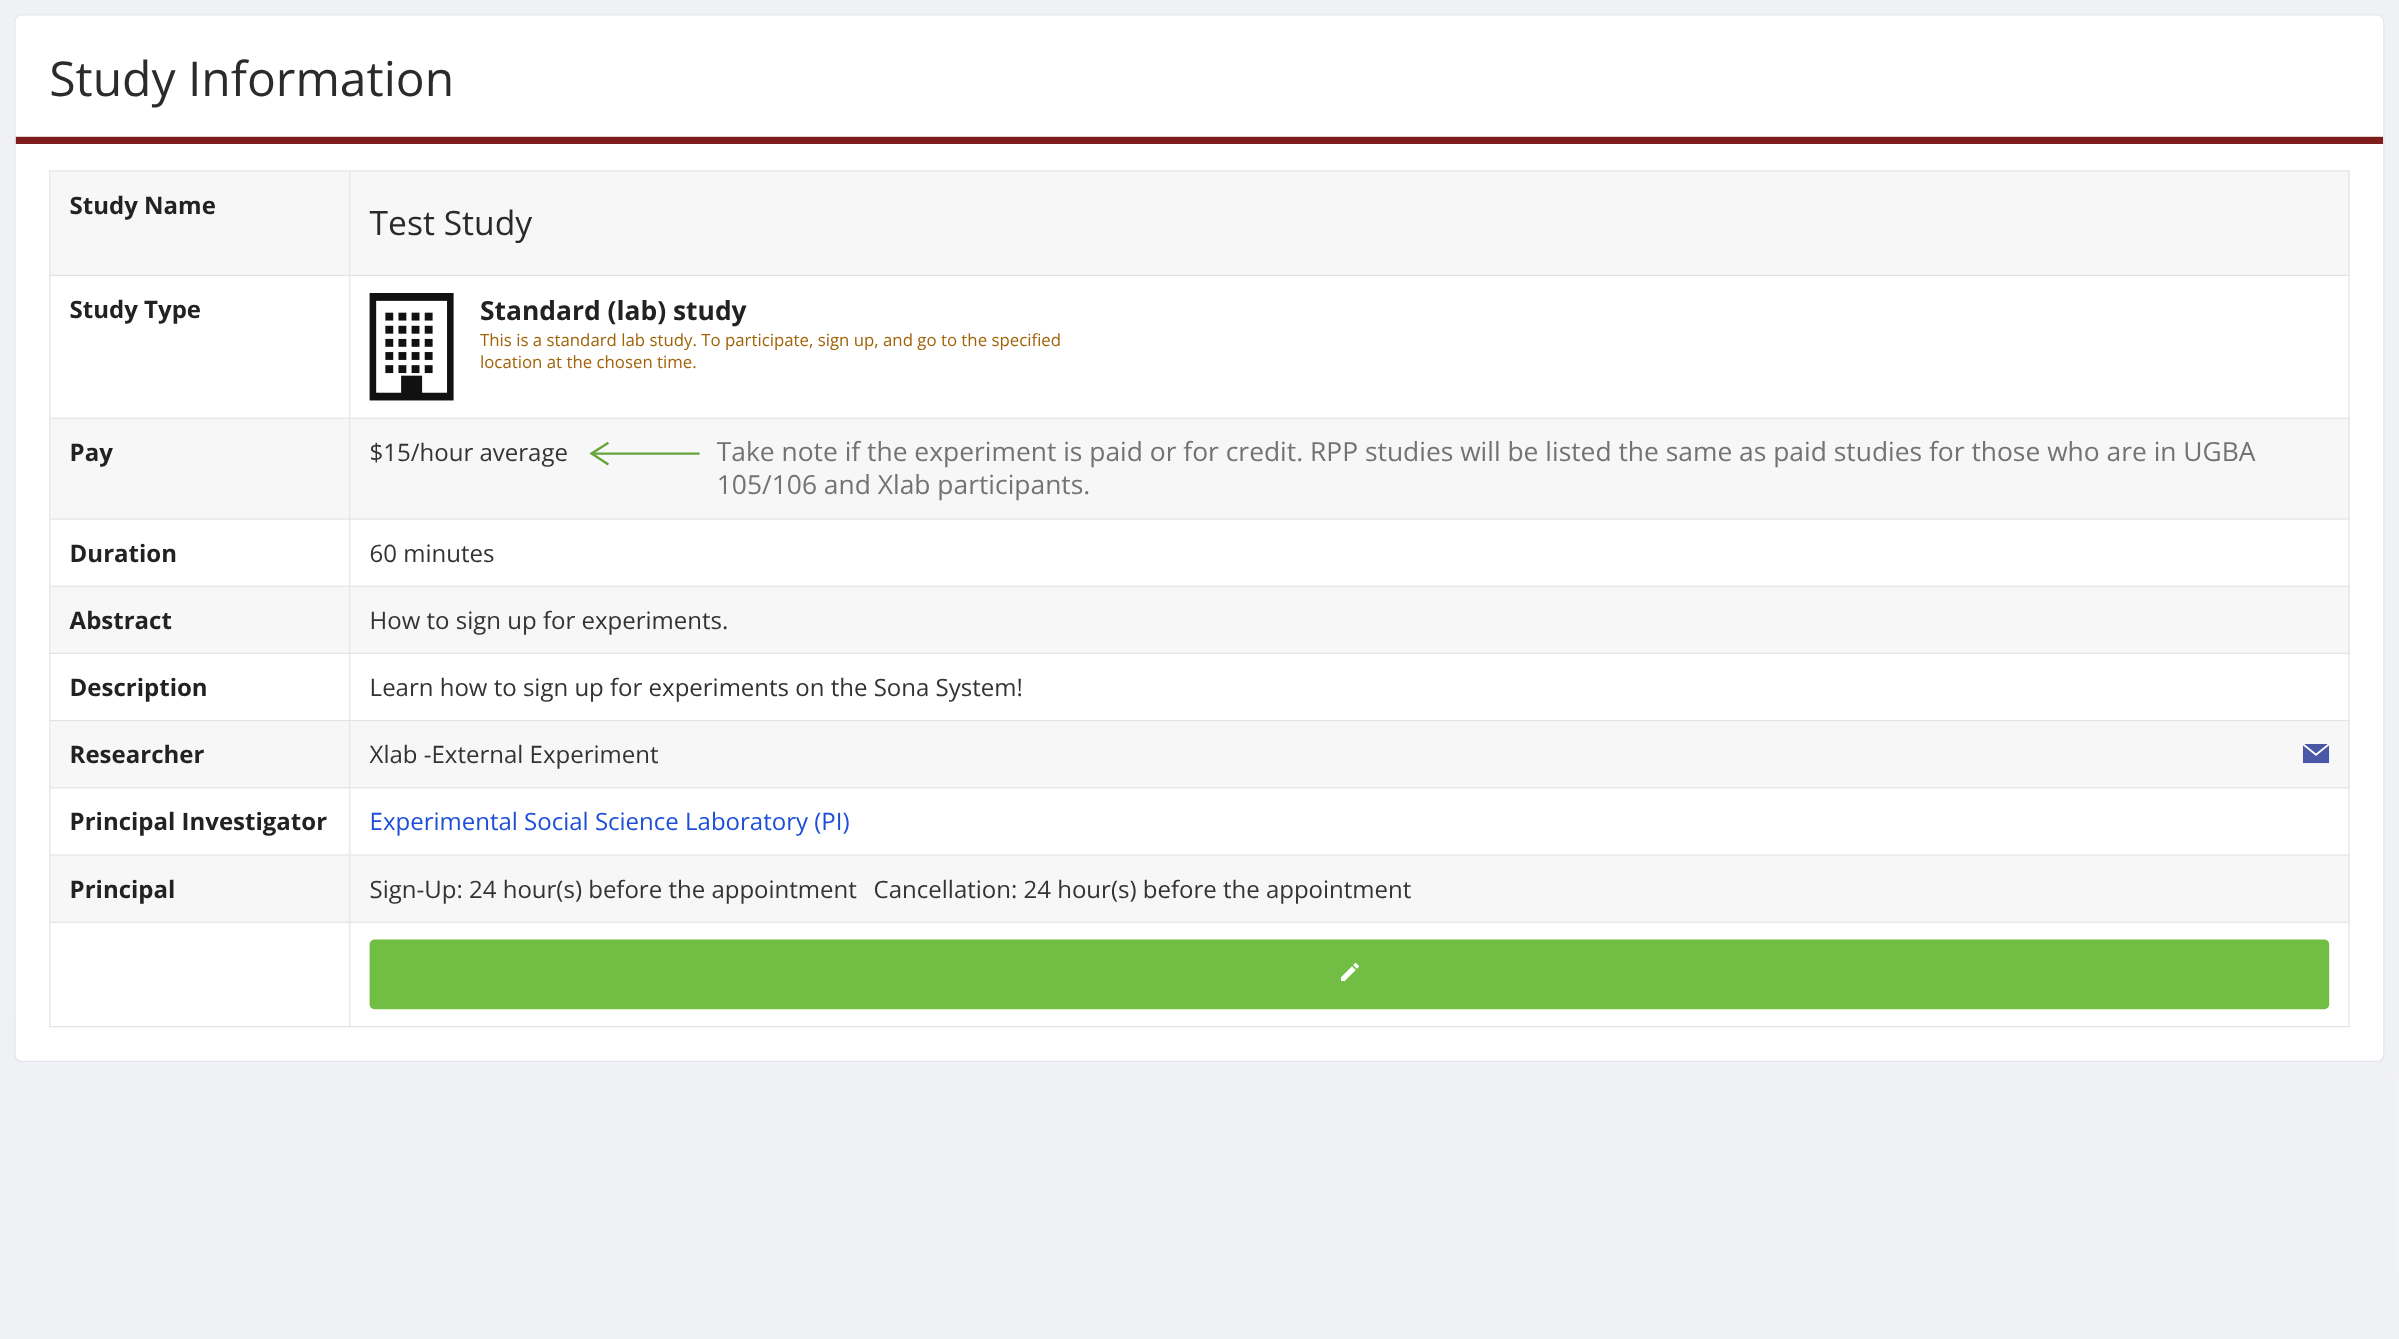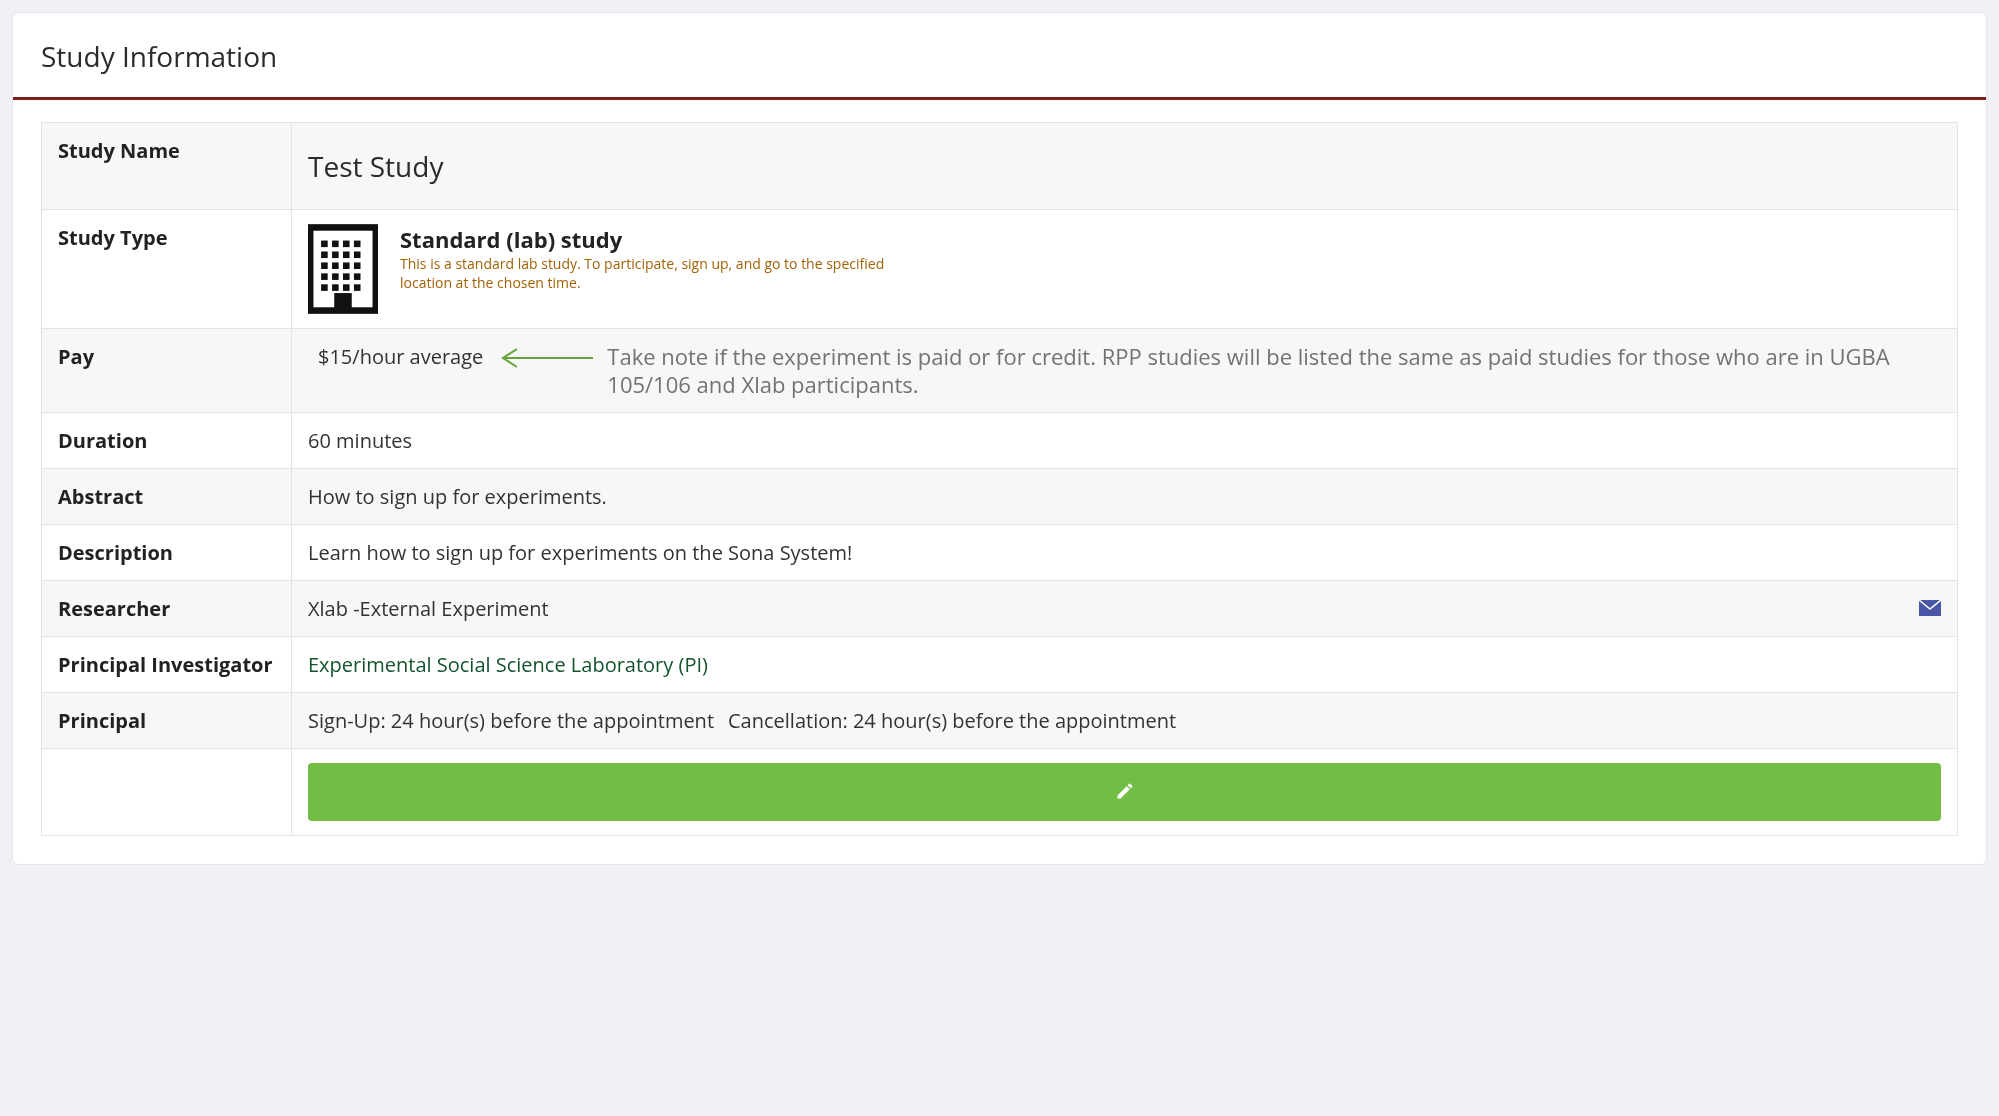--- a/index.html
+++ b/index.html
@@ -13,25 +13,25 @@
   .wrap {
     padding: 12px;
   }
   .card {
     background: #fff;
     border: 1px solid #e3e5ec;
     border-radius: 6px;
     overflow: hidden;
   }
   .card-title {
-    font-size: 28px;
+    font-size: 40px;
     color: #2b2b2b;
     font-weight: 400;
     padding: 24px 28px 22px 28px;
-    border-bottom: 3px solid #7f1d1d;
+    border-bottom: 6px solid #7f1d1d;
   }
   .table-wrap {
     padding: 22px 28px 28px 28px;
   }
   table.info {
     width: 100%;
     border-collapse: collapse;
     table-layout: fixed;
   }
   table.info col.label { width: 250px; }
@@ -85,40 +85,39 @@
     max-width: 520px;
   }
   .pay-row {
     position: relative;
     display: flex;
     align-items: flex-start;
     gap: 12px;
   }
   .pay-value {
     flex: 0 0 auto;
-    margin-left: 10px;
   }
   .arrow-svg {
     flex: 0 0 auto;
     margin-top: 4px;
   }
   .callout {
     color: #737373;
     font-size: 22px;
     line-height: 1.25;
     flex: 1 1 auto;
   }
   .researcher-row {
     display: flex;
     align-items: flex-start;
     justify-content: space-between;
     gap: 16px;
   }
   .pi-link {
-    color: #14532d;
+    color: #1d4ed8;
     cursor: pointer;
   }
   .mail-icon {
     color: #4a56a6;
     flex: 0 0 auto;
   }
   .deadlines-block {
     display: flex;
     flex-direction: row;
     gap: 14px;

